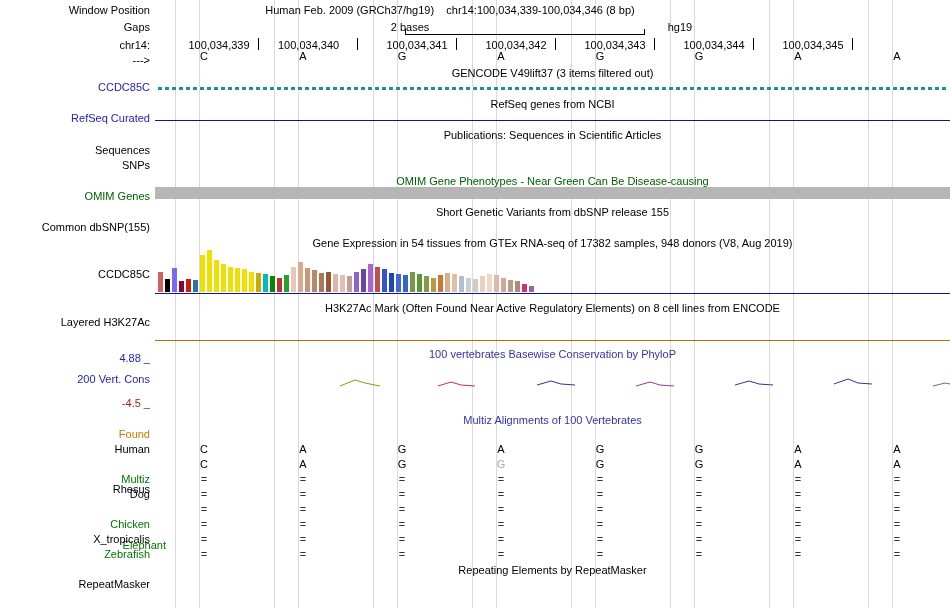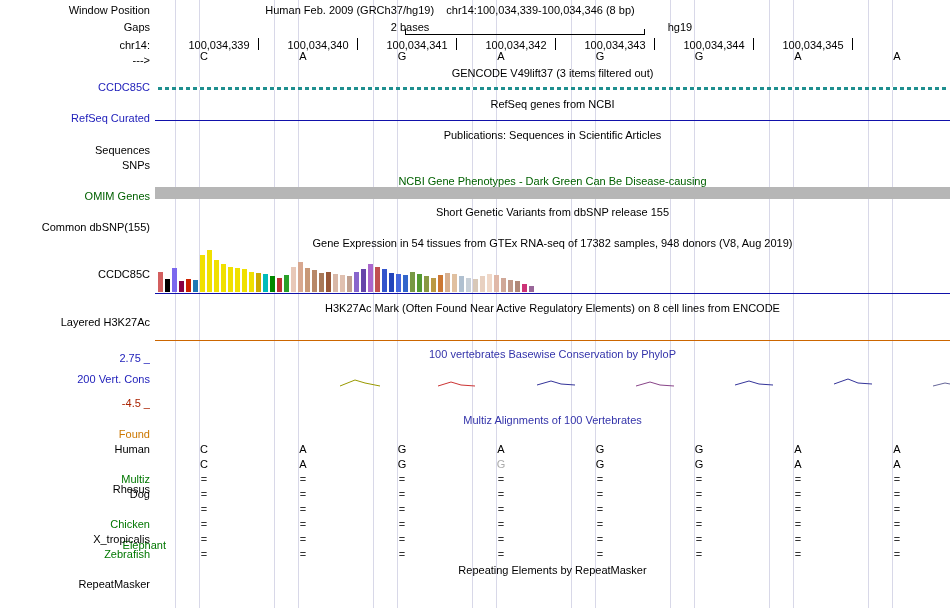--- a/index.html
+++ b/index.html
@@ -60,21 +60,21 @@
 <div style="position:absolute;left:405px;top:29px;width:1px;height:6px;background:#000"></div>
 <div style="position:absolute;left:644px;top:29px;width:1px;height:6px;background:#000"></div>
 <div class="center" style="left:620px;top:21px;width:120px">hg19</div>
 
 <div class="lbl" style="left:0;top:39px;width:150px">chr14:</div>
 <div class="lbl" style="left:0;top:54px;width:150px">---&gt;</div>
 
 <div id="ruler">
     <div class="row" style="left: 179px; top: 39px; width: 80px; text-align: center;">100,034,339</div>
     <div class="tickmark" style="left: 258px; top: 38px; height: 12px;"></div>
-    <div class="row" style="left: 278px; top: 39px; width: 80px; text-align: center;">100,034,340</div>
+    <div class="row" style="left: 278px; top: 39px; width: 80px; ">100,034,340</div>
     <div class="tickmark" style="left: 357px; top: 38px; height: 12px;"></div>
     <div class="row" style="left: 377px; top: 39px; width: 80px; text-align: center;">100,034,341</div>
     <div class="tickmark" style="left: 456px; top: 38px; height: 12px;"></div>
     <div class="row" style="left: 476px; top: 39px; width: 80px; text-align: center;">100,034,342</div>
     <div class="tickmark" style="left: 555px; top: 38px; height: 12px;"></div>
     <div class="row" style="left: 575px; top: 39px; width: 80px; text-align: center;">100,034,343</div>
     <div class="tickmark" style="left: 654px; top: 38px; height: 12px;"></div>
     <div class="row" style="left: 674px; top: 39px; width: 80px; text-align: center;">100,034,344</div>
     <div class="tickmark" style="left: 753px; top: 38px; height: 12px;"></div>
     <div class="row" style="left: 773px; top: 39px; width: 80px; text-align: center;">100,034,345</div>
@@ -97,21 +97,21 @@
 
 <div class="center" style="left:155px;top:98px;width:795px">RefSeq genes from NCBI</div>
 <div class="lbl blue" style="left:0;top:112px;width:150px">RefSeq Curated</div>
 <div class="hline" style="left:155px;top:120px;width:795px;background:#1111aa"></div>
 
 <div class="center" style="left:155px;top:129px;width:795px">Publications: Sequences in Scientific Articles</div>
 
 <div class="lbl" style="left:0;top:144px;width:150px">Sequences</div>
 <div class="lbl" style="left:0;top:159px;width:150px">SNPs</div>
 
-<div class="center" style="left:155px;top:175px;width:795px;color:#006000">NCBI Gene Phenotypes - Dark Green Can Be Disease-causing</div>
+<div class="center" style="left:155px;top:175px;width:795px;color:#006000">OMIM Gene Phenotypes - Near Green Can Be Disease-causing</div>
 <div class="lbl green" style="left:0;top:190px;width:150px">OMIM Genes</div>
 <div class="greybar" style="left:155px;top:187px;width:795px;height:12px"></div>
 
 <div class="center" style="left:155px;top:206px;width:795px">Short Genetic Variants from dbSNP release 155</div>
 <div class="lbl" style="left:0;top:221px;width:150px">Common dbSNP(155)</div>
 
 <div class="center" style="left:155px;top:237px;width:795px">Gene Expression in 54 tissues from GTEx RNA-seq of 17382 samples, 948 donors (V8, Aug 2019)</div>
 <div class="lbl" style="left:0;top:268px;width:150px">CCDC85C</div>
 <div id="gtexchart" style="position:absolute;left:158px;top:250px;width:380px;height:42px;">
     <div class="gtexbar" style="left: 0px; width: 5px; height: 20.4px; background: rgb(211, 95, 95);"></div>
@@ -169,21 +169,21 @@
     <div class="gtexbar" style="left: 364px; width: 5px; height: 8.4px; background: rgb(204, 51, 119);"></div>
     <div class="gtexbar" style="left: 371px; width: 5px; height: 6px; background: rgb(153, 102, 153);"></div>
   </div>
 <div class="hline" style="left:155px;top:293px;width:795px;background:#1111aa"></div>
 
 <div class="center" style="left:155px;top:302px;width:795px">H3K27Ac Mark (Often Found Near Active Regulatory Elements) on 8 cell lines from ENCODE</div>
 <div class="lbl" style="left:0;top:316px;width:150px">Layered H3K27Ac</div>
 <div class="hline" style="left:155px;top:340px;width:795px;background:#cc6600"></div>
 
 <div class="center" style="left:155px;top:348px;width:795px;color:#3333aa">100 vertebrates Basewise Conservation by PhyloP</div>
-<div class="lbl blue" style="left:0;top:352px;width:150px">2.75 _</div>
+<div class="lbl blue" style="left:0;top:352px;width:150px">4.88 _</div>
 <div class="lbl blue" style="left:0;top:373px;width:150px">200 Vert. Cons</div>
 <div class="lbl red" style="left:0;top:397px;width:150px">-4.5 _</div>
 
 <svg style="position:absolute;left:155px;top:370px;width:795px;height:32px">
   <path d="M185,16 L200,10 L210,13 L225,16" stroke="#999900" fill="none" stroke-width="1"></path>
   <path d="M283,16 L296,12 L306,15 L320,16" stroke="#cc3333" fill="none" stroke-width="1"></path>
   <path d="M382,15 L396,11 L406,14 L420,15" stroke="#333399" fill="none" stroke-width="1"></path>
   <path d="M481,16 L495,12 L505,15 L519,16" stroke="#884488" fill="none" stroke-width="1"></path>
   <path d="M580,15 L594,11 L604,14 L618,15" stroke="#333399" fill="none" stroke-width="1"></path>
   <path d="M679,14 L693,9 L703,13 L717,14" stroke="#333399" fill="none" stroke-width="1"></path>

